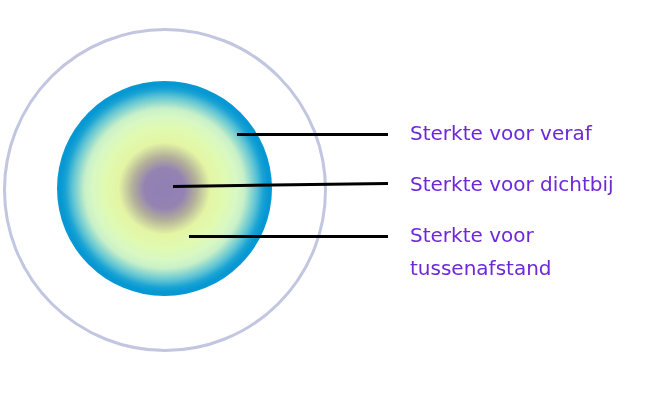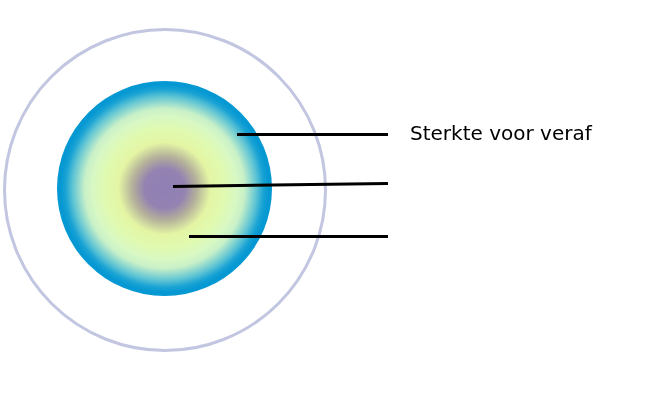--- a/index.html
+++ b/index.html
@@ -7,29 +7,32 @@
            font-family:"DejaVu Sans", sans-serif; color:#1a1a1a; }
     .stage { position:absolute; left:0; top:0; width:667px; height:420px; }
     .outer-ring { position:absolute; left:3px; top:28px; width:318px; height:318px;
                   border:3px solid #c2c6e0; border-radius:50%; box-sizing:content-box; }
     .lens { position:absolute; left:57px; top:81px; width:215px; height:215px; border-radius:50%;
             background: radial-gradient(circle at 50% 50%,
               #8f7fb4 0px, #9482b2 20px, #b3b09a 32px, #e4f5a4 46px,
               #e0fab0 60px, #d8f8c4 72px, #c8f0c8 80px, #5fc4d4 92px,
               #1aa3d4 99px, #0598d2 104px, #0598d2 108px); }
     .leader { position:absolute; height:3px; background:#000; }
-    .label { position:absolute; font-size:20px; line-height:33px; color:#000000; white-space:nowrap; }
+    .label { position:absolute; font-size:20px; line-height:33px; color:#6d28d9; white-space:nowrap; }
     .caption { position:absolute; left:29px; top:372px; font-size:20px; color:#1a1a1a; white-space:nowrap; }
   </style>
 </head>
 <body>
 
 <div class="stage">
   <div class="outer-ring"></div>
   <div class="lens"></div>
 
   <div class="leader" style="left:237px; top:133px; width:151px;"></div>
   <div class="leader" style="left:173px; top:185px; width:215px; transform:rotate(-0.8deg); transform-origin:left center;"></div>
   <div class="leader" style="left:189px; top:235px; width:199px;"></div>
 
   <div class="label" style="left:410px; top:117px;">Sterkte voor veraf</div>
+  <div class="label" style="left:410px; top:168px;">Sterkte voor dichtbij</div>
+  <div class="label" style="left:410px; top:219px;">Sterkte voor</div>
+  <div class="label" style="left:410px; top:252px;">tussenafstand</div>
 
 </div>
 
 </body></html>

